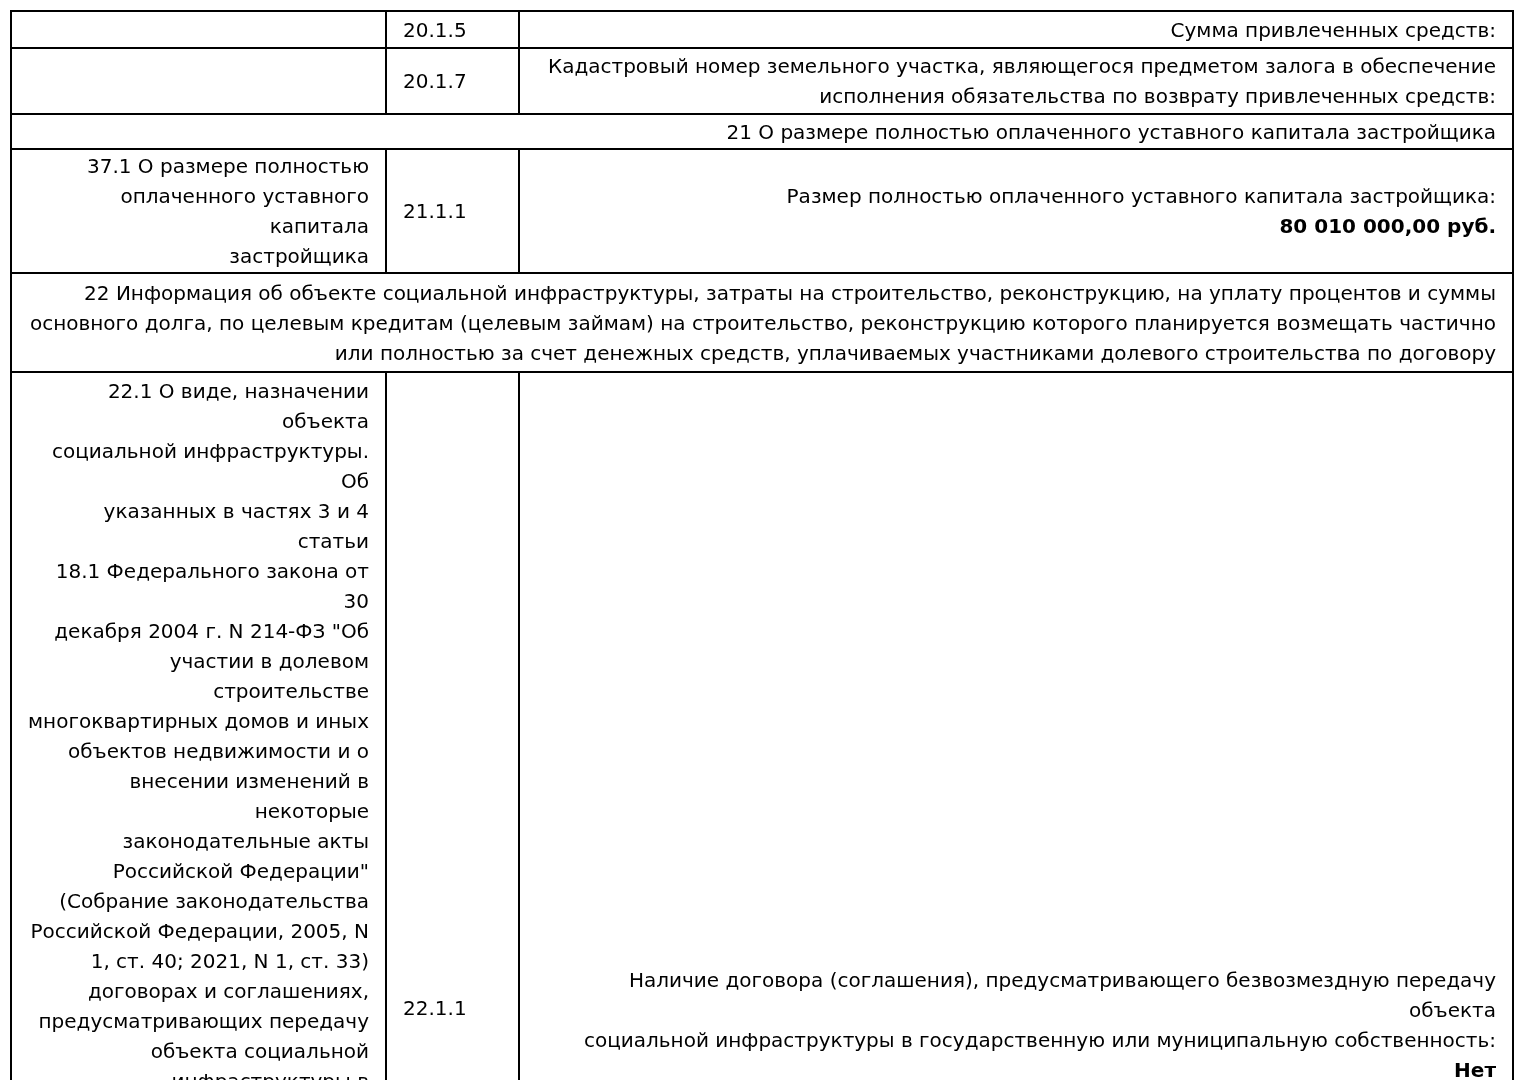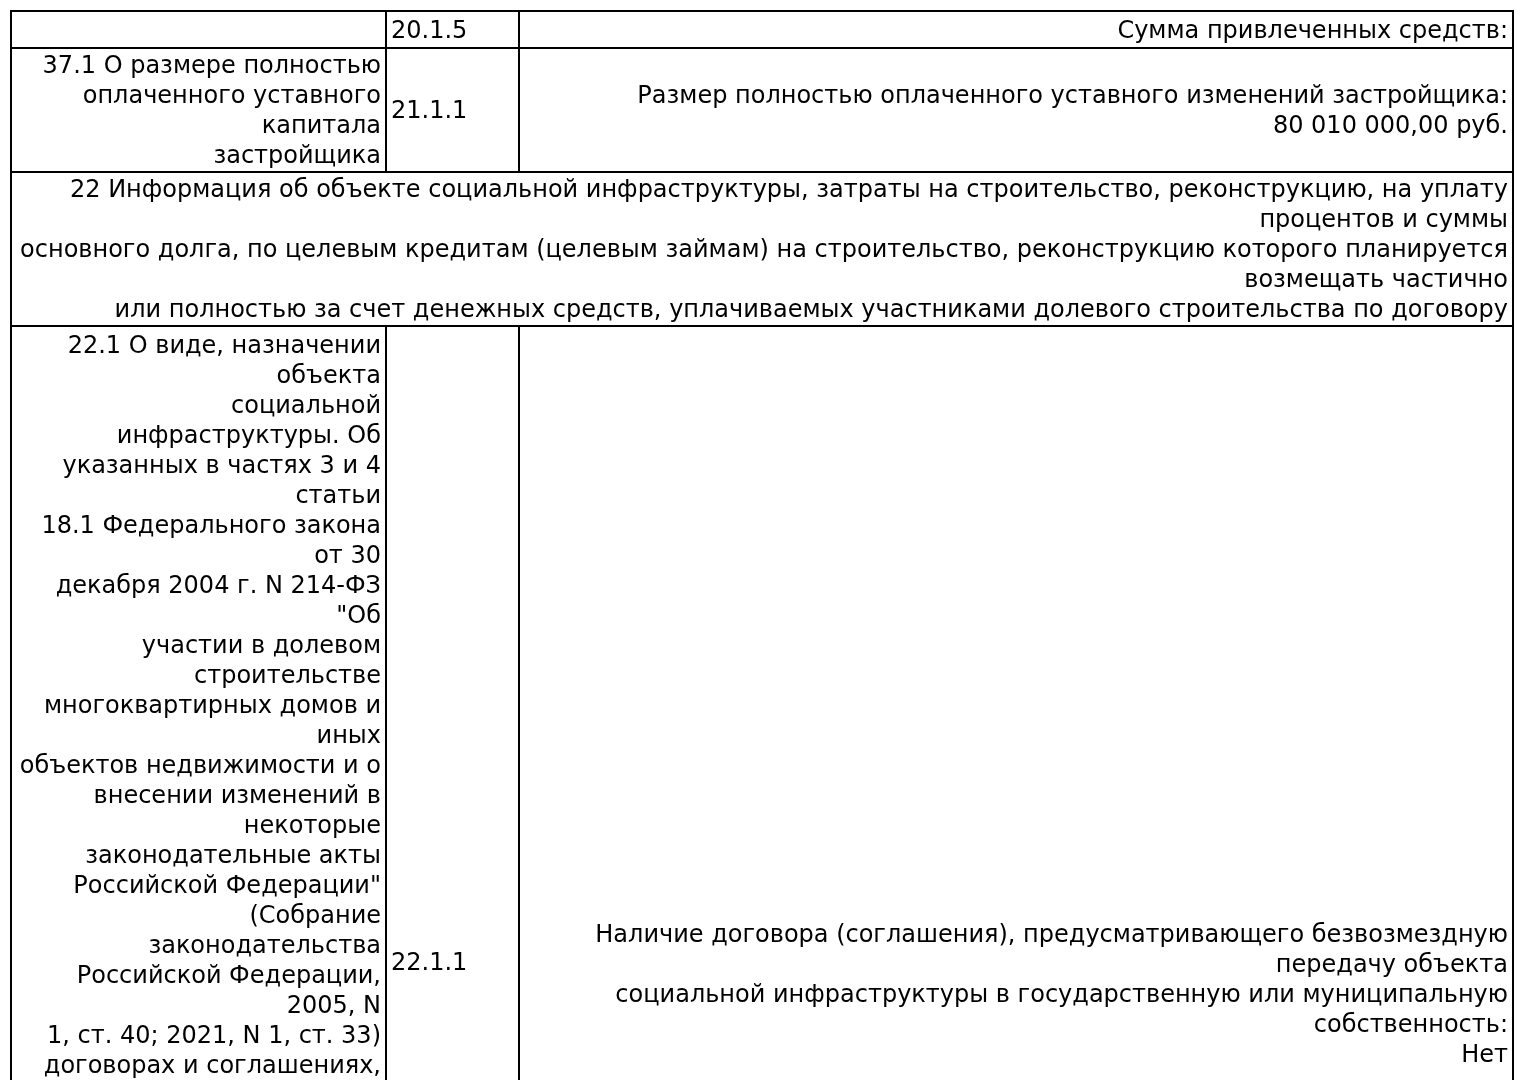--- a/index.html
+++ b/index.html
@@ -24,29 +24,29 @@
   table.decl {
     position: absolute;
     left: 10px;
     top: 10px;
     width: 1502px;
     border-collapse: collapse;
     table-layout: fixed;
   }
   table.decl td {
     border: 2px solid #000000;
-    font-size: 24px;
+    font-size: 20px;
     line-height: 30px;
-    padding: 1px 4px;
+    padding: 1px 16px;
     vertical-align: middle;
     overflow: hidden;
     word-wrap: break-word;
   }
   .pre { white-space: pre-line; text-align: right; }
-  .bold { font-weight: normal; }
+  .bold { font-weight: bold; }
   .col-left  { width: 375px; }
   .col-num   { width: 133px; }
   .col-text  { width: 994px; }
   tr.r-1 td { height: 33px; }
   tr.r-2 td { height: 31px; }
   tr.r-3 td { height: 62px; }
   tr.r-sec21 td { height: 31px; }
   tr.r-5 td { height: 92px; }
   tr.r-sec22 td { height: 95px; }
   tr.r-7 td {
@@ -71,31 +71,44 @@
     <tbody>
         <tr class="r-1">
       <td class="cell-left"></td>
       <td class="cell-num">20.1.5</td>
       <td class="cell-text">
         <div class="pre">Сумма привлеченных средств:</div>
       </td>
     </tr>
 
 
+    <tr class="r-3">
+      <td class="cell-left"></td>
+      <td class="cell-num">20.1.7</td>
+      <td class="cell-text">
+        <div class="pre">Кадастровый номер земельного участка, являющегося предметом залога в обеспечение
+исполнения обязательства по возврату привлеченных средств:</div>
+      </td>
+    </tr>
 
+    <tr class="r-sec21">
+      <td colspan="3" class="cell-section">
+        <div class="pre">21 О размере полностью оплаченного уставного капитала застройщика</div>
+      </td>
+    </tr>
 
     <tr class="r-5">
       <td class="cell-left">
         <div class="pre">37.1 О размере полностью
 оплаченного уставного капитала
 застройщика</div>
       </td>
       <td class="cell-num">21.1.1</td>
       <td class="cell-text">
-        <div class="pre">Размер полностью оплаченного уставного изменений застройщика:</div>
+        <div class="pre">Размер полностью оплаченного уставного капитала застройщика:</div>
         <div class="pre bold">80 010 000,00 руб.</div>
       </td>
     </tr>
 
     <tr class="r-sec22">
       <td colspan="3" class="cell-section">
         <div class="pre">22 Информация об объекте социальной инфраструктуры, затраты на строительство, реконструкцию, на уплату процентов и суммы
 основного долга, по целевым кредитам (целевым займам) на строительство, реконструкцию которого планируется возмещать частично
 или полностью за счет денежных средств, уплачиваемых участниками долевого строительства по договору</div>
       </td>

